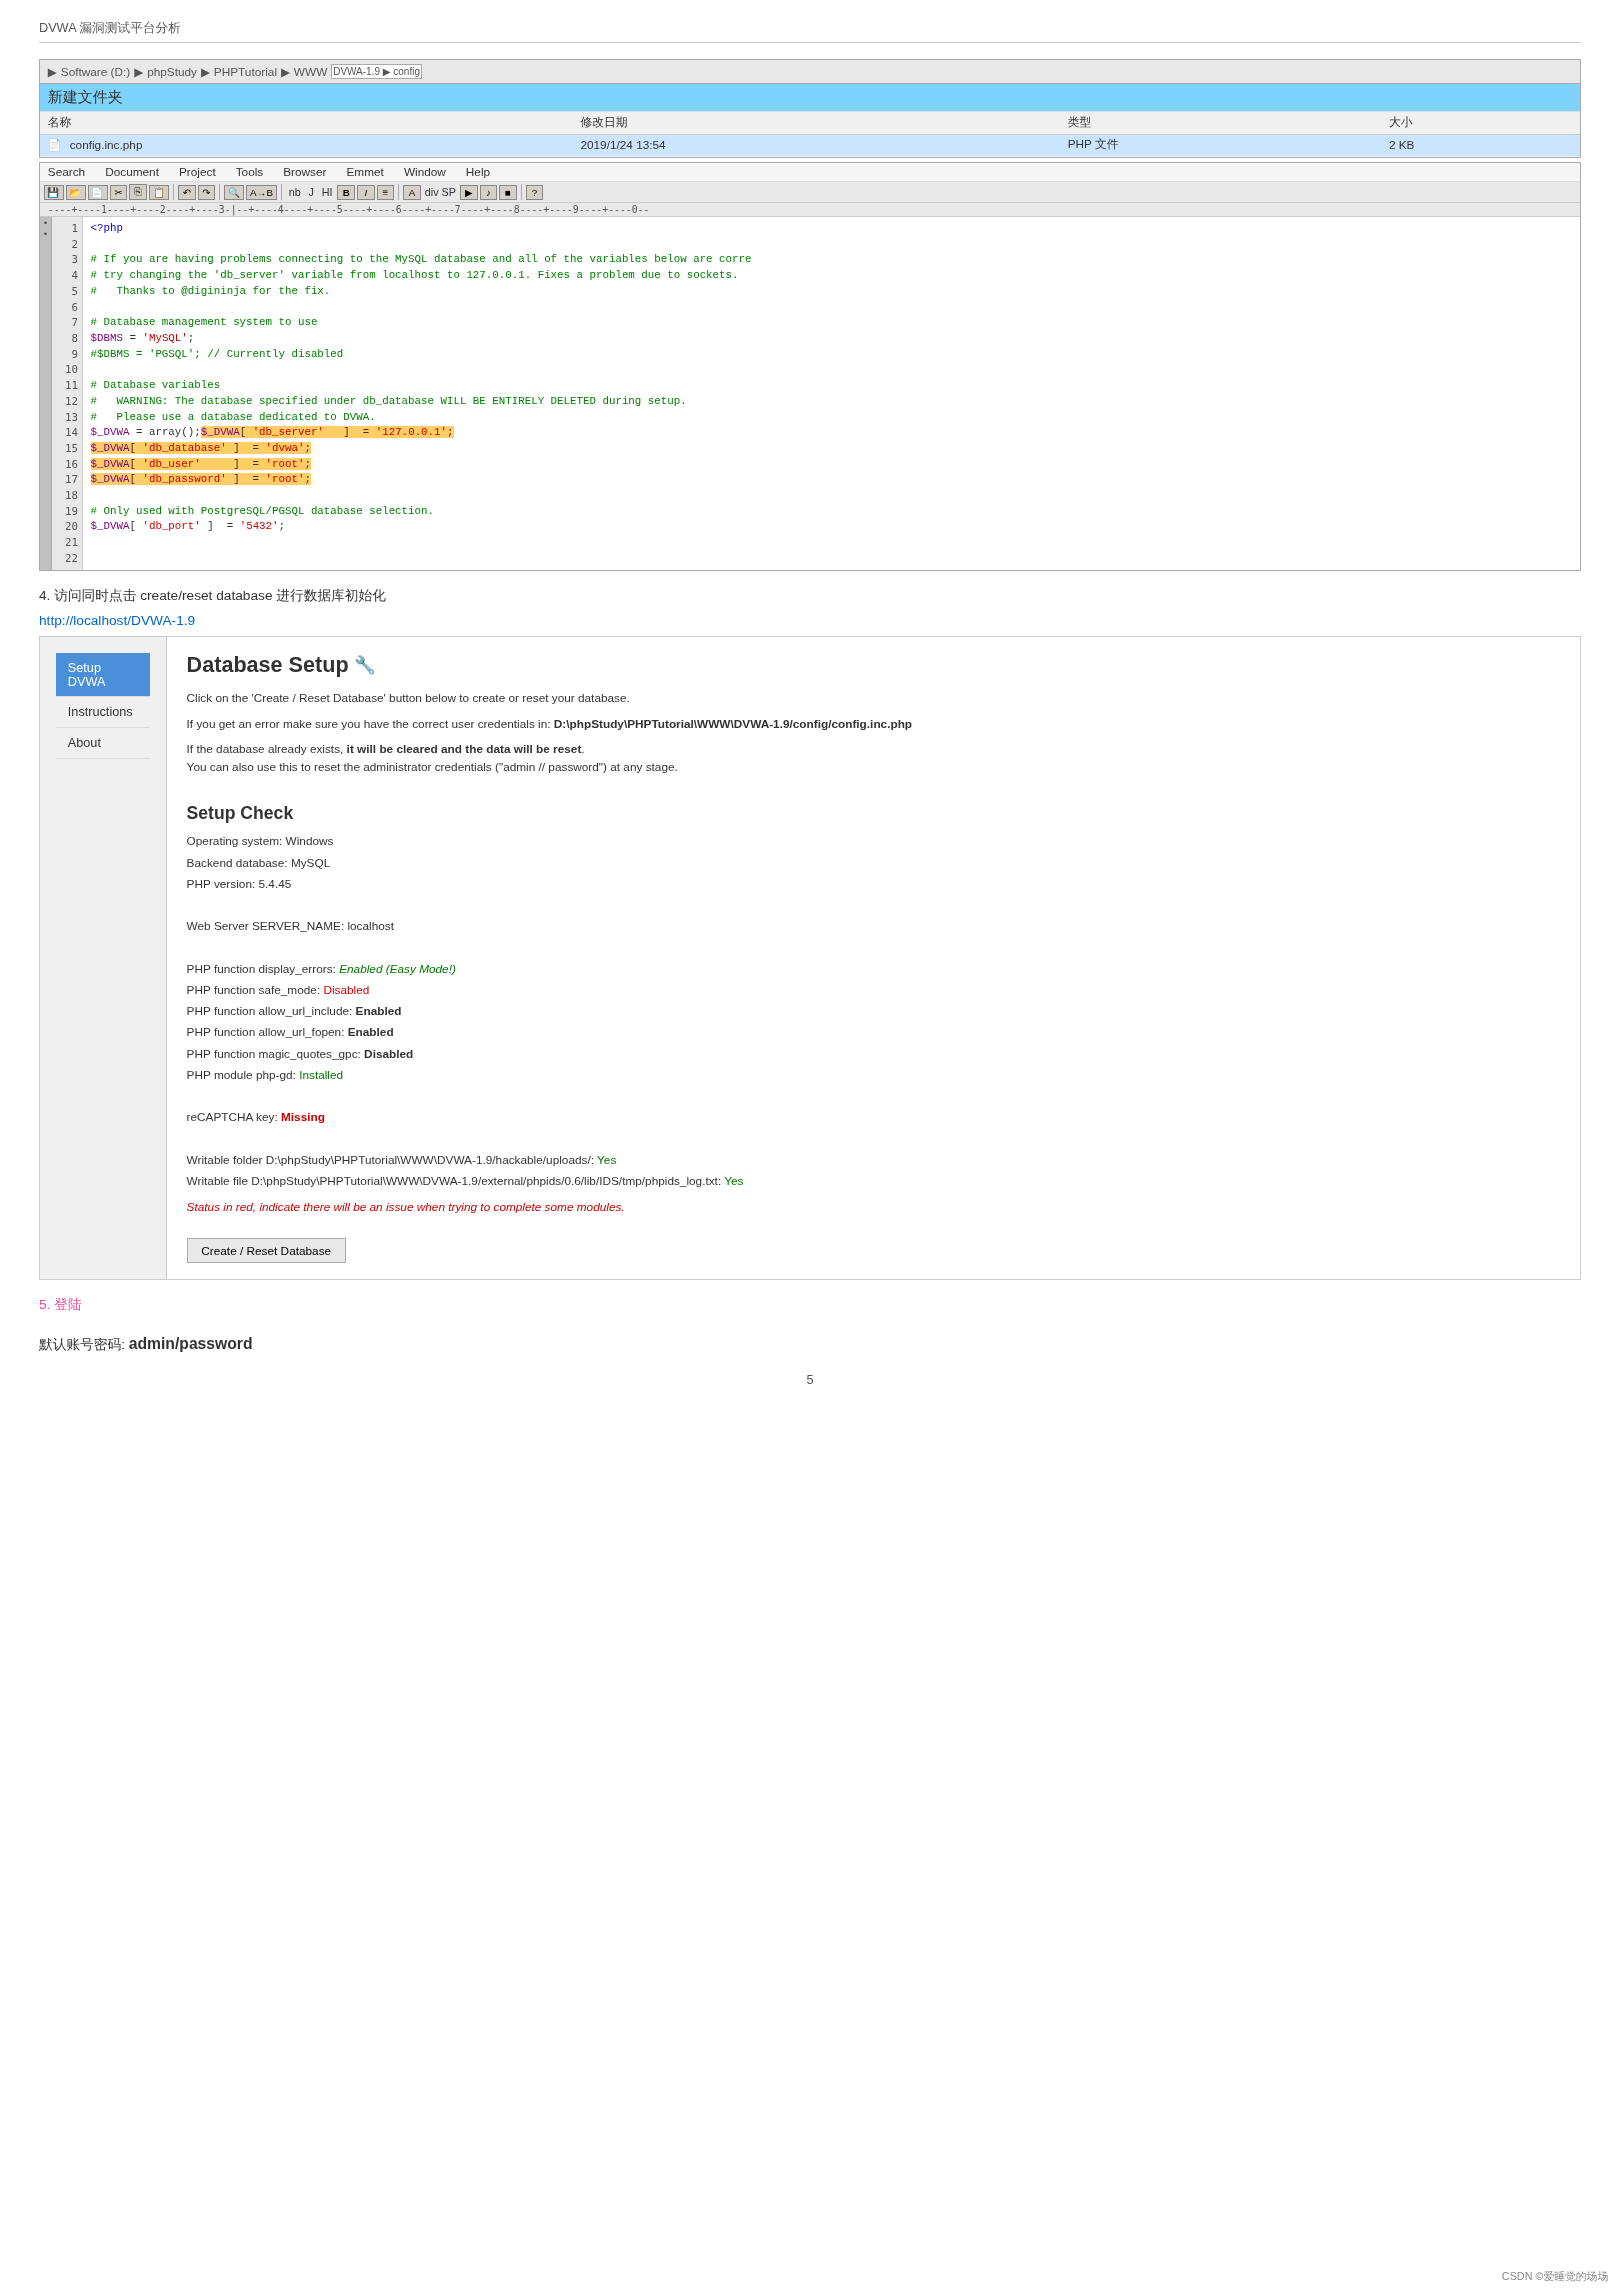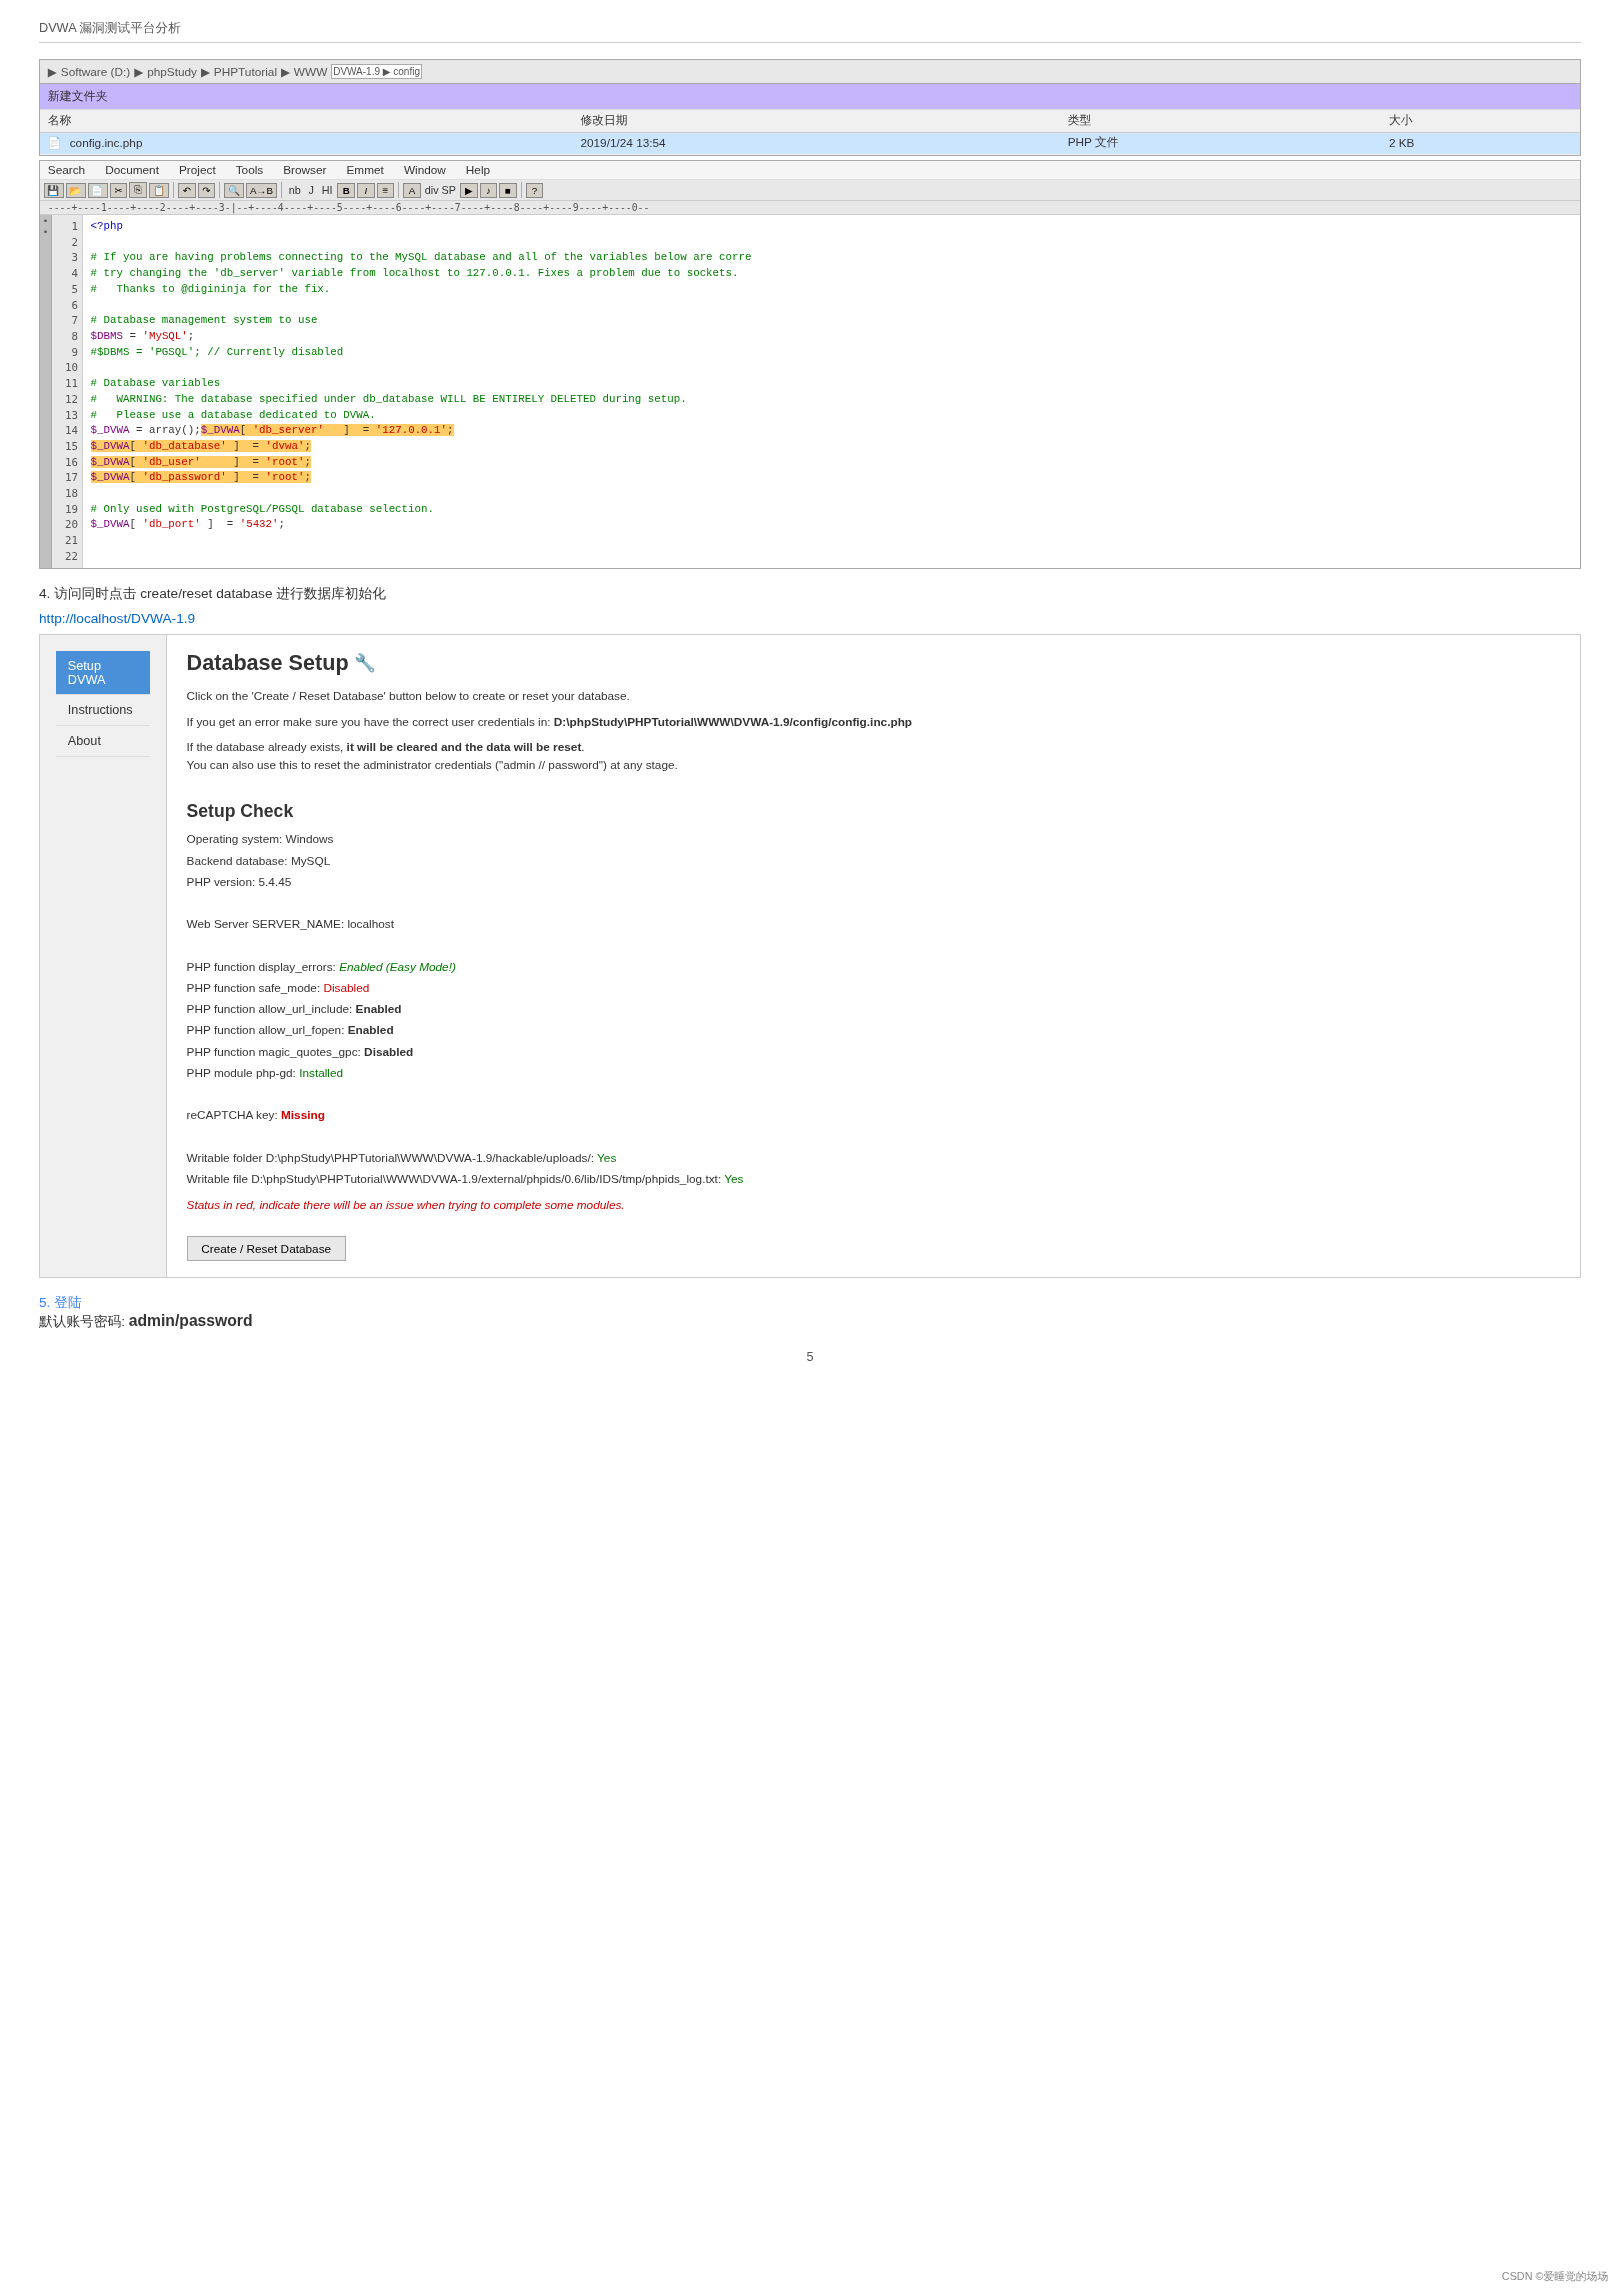--- a/index.html
+++ b/index.html
@@ -37,22 +37,22 @@
     .breadcrumb-bar span { color: #555; }
     .breadcrumb-bar .arrow { color: #555; }
     .breadcrumb-bar .active-crumb {
       background: white;
       border: 1px solid #aaa;
       padding: 1px 1px;
       font-size: 10px;
     }
     .new-folder-bar {
       padding: 3.9px 7.8px;
-      font-size: 12px;
-      background: #c4b5fd;
+      font-size: 15px;
+      background: #7dd3fc;
       border-bottom: 1px solid #ddd;
     }
     .file-table {
       width: 100%;
       border-collapse: collapse;
     }
     .file-table th {
       background: #f0f0f0;
       border-bottom: 1px solid #ccc;
       padding: 2.9px 7.8px;
@@ -249,21 +249,21 @@
       background: #e8e8e8;
       border: 1px solid #aaa;
       padding: 4.9px 13.7px;
       font-size: 11.8px;
       cursor: pointer;
       margin-top: 15.7px;
     }
 
     
     .step5-section { margin: 15.7px 0; }
-    .step5-title { font-size: 13.7px; color: #3b82f6; margin-bottom: 0; }
+    .step5-title { font-size: 13.7px; color: #ec4899; margin-bottom: 21px; }
     .step5-default {
       font-size: 13.7px;
       color: #333;
     }
     .step5-default .bold { font-weight: bold; font-size: 15.7px; }
 
     
     .page-number {
       text-align: center;
       margin-top: 19.6px;

